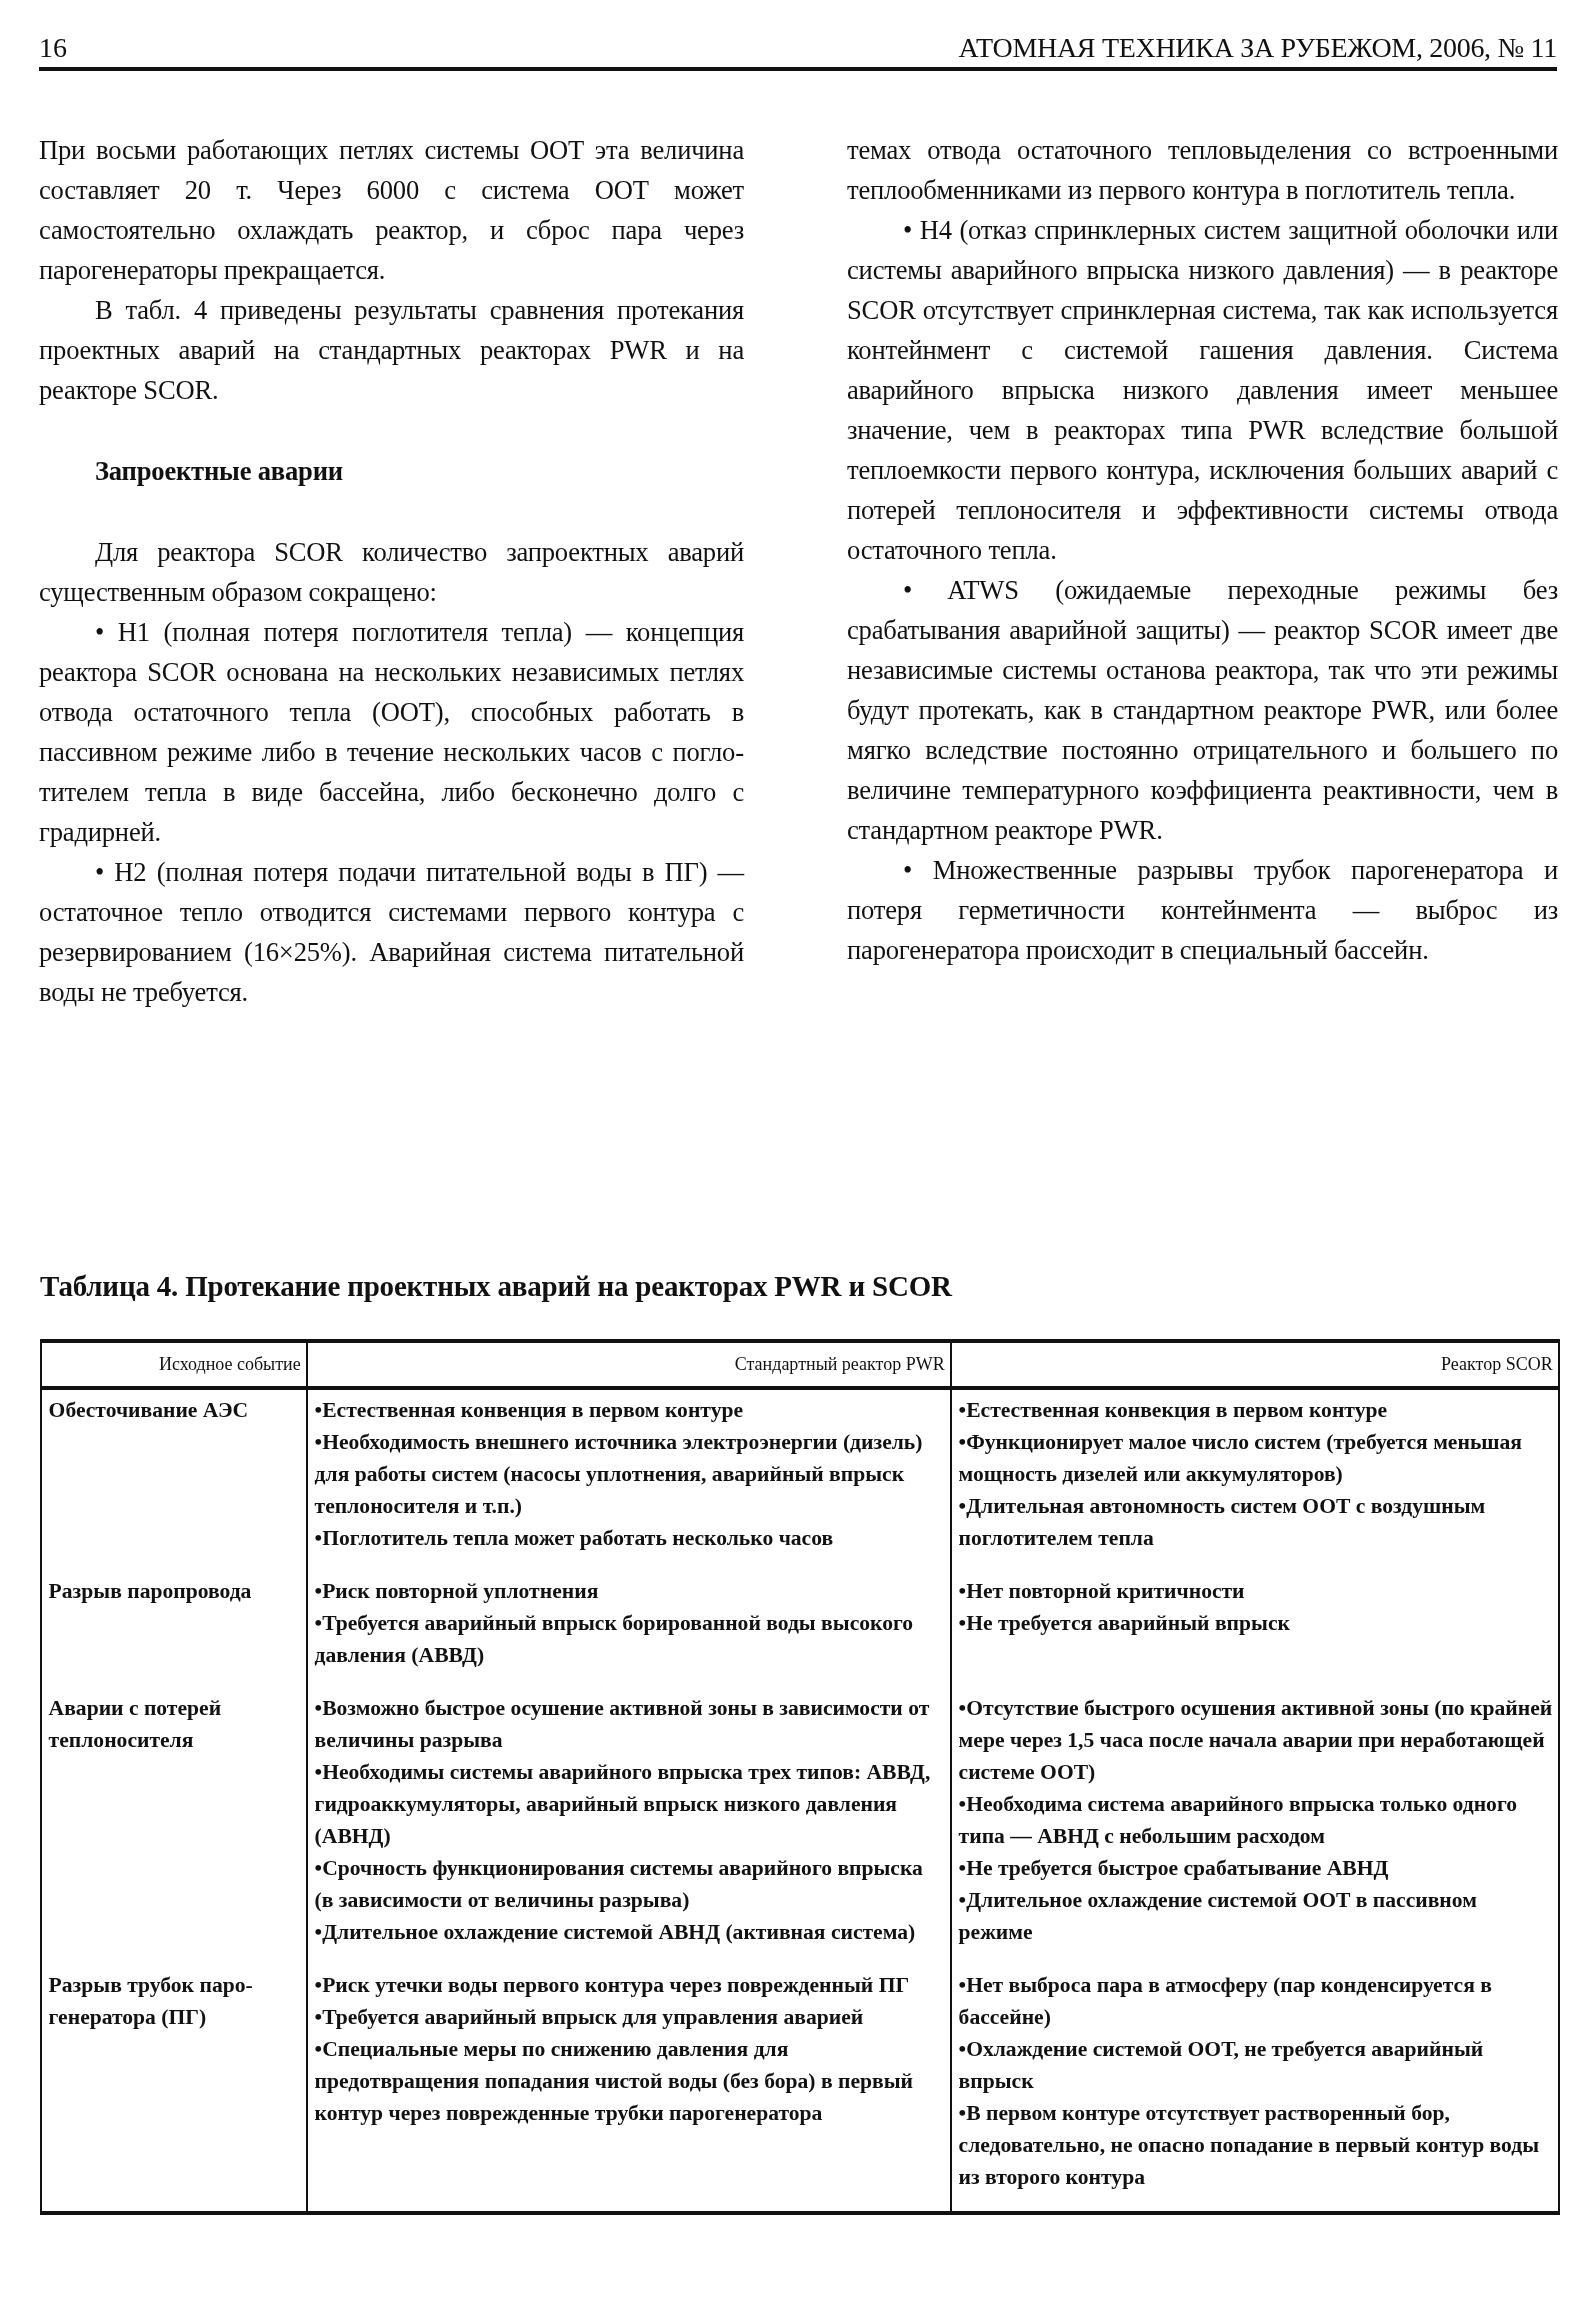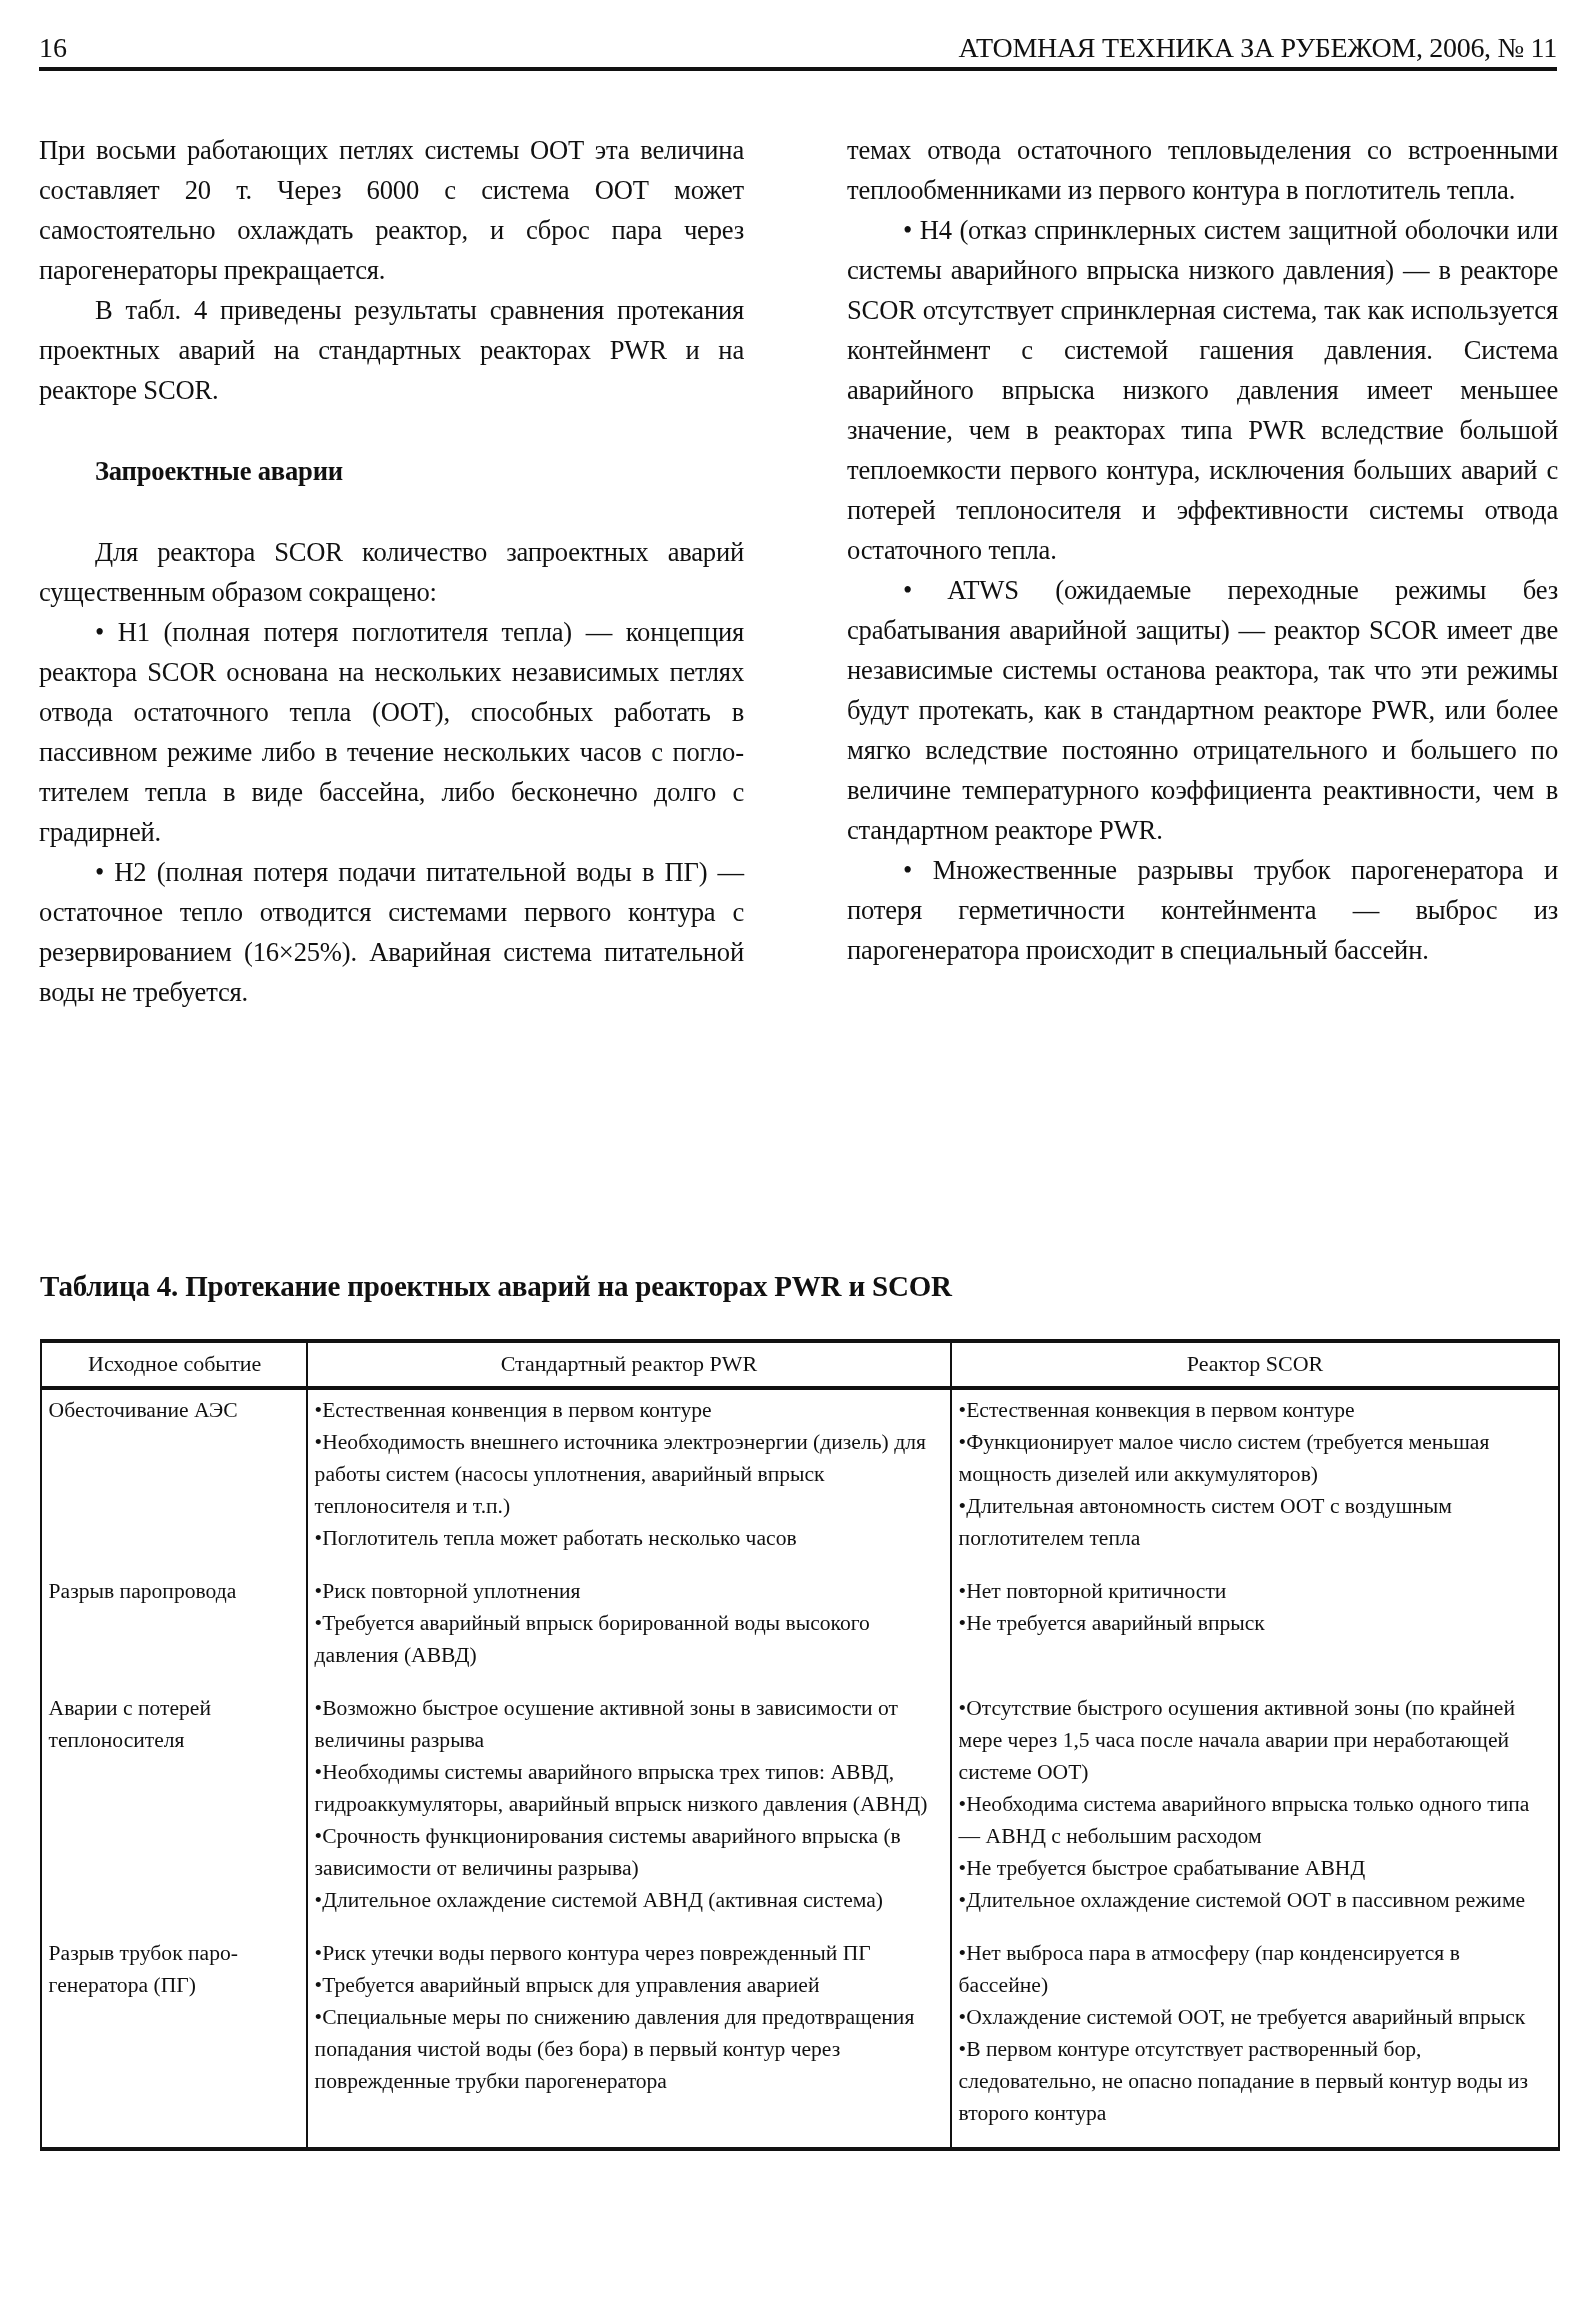--- a/index.html
+++ b/index.html
@@ -31,27 +31,27 @@
     font-size: 29px; line-height: 33px; font-weight: bold; letter-spacing: -0.2px;
   }
   table.t4 {
     position: absolute; left: 40px; top: 1339px; width: 1519px;
     border-collapse: collapse; table-layout: fixed;
     font-size: 21.6px; line-height: 32px;
     border-top: 4px solid #111; border-bottom: 4px solid #111;
     border-left: 2px solid #111; border-right: 2px solid #111;
   }
   table.t4 th {
-    font-weight: normal; text-align: center; font-size: 22px; line-height: 32px;
+    font-weight: normal; text-align: right; font-size: 18px; line-height: 32px;
     padding: 5.3px 5.3px 5.3px 5.3px; border-bottom: 4px solid #111;
     border-left: 2px solid #111;
   }
   table.t4 td {
     vertical-align: top; padding: 4px 5.3px 17.3px 6.6px;
-    border-left: 2px solid #111; text-align: left;
+    border-left: 2px solid #111; text-align: left; font-weight: bold;
   }
   table.t4 th:first-child, table.t4 td:first-child { border-left: none; padding-left: 6.6px; }
   .bul { display: block; }
   .bul::before { content: "\2022 "; }
   col.c1 { width: 266px; }
   col.c2 { width: 644px; }
   col.c3 { width: 608px; }
 </style>
 </head>
 <body>

